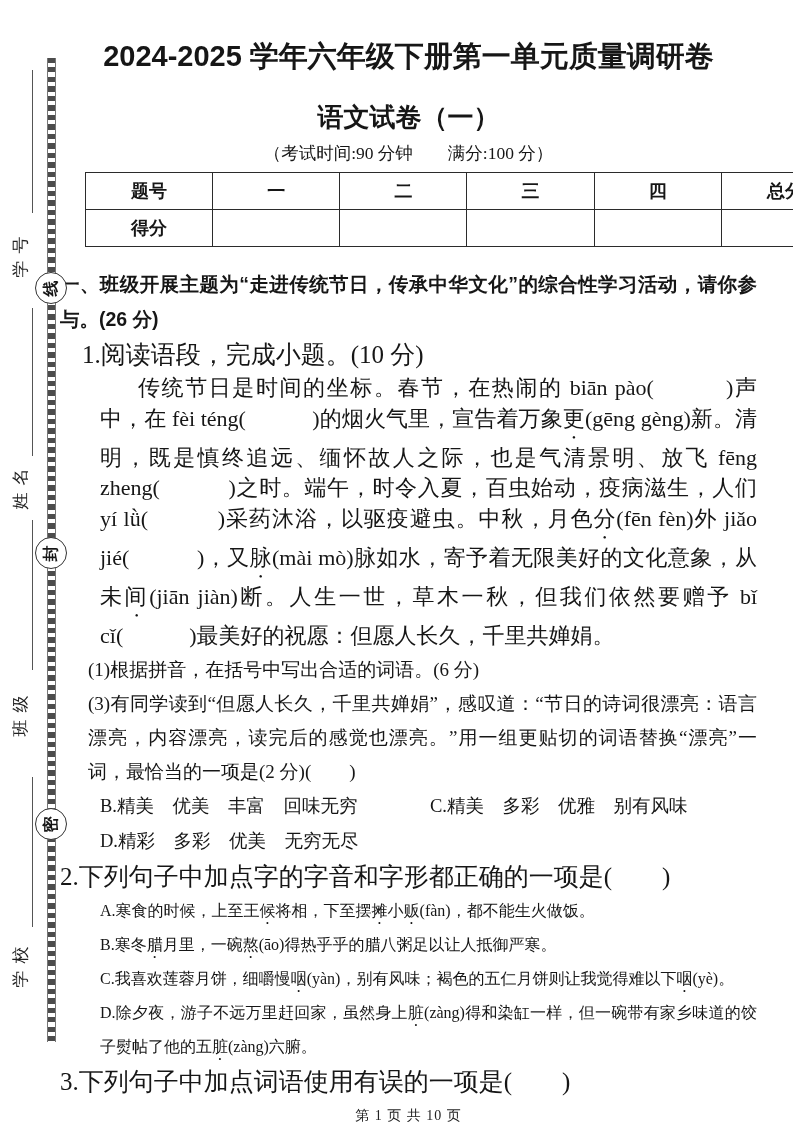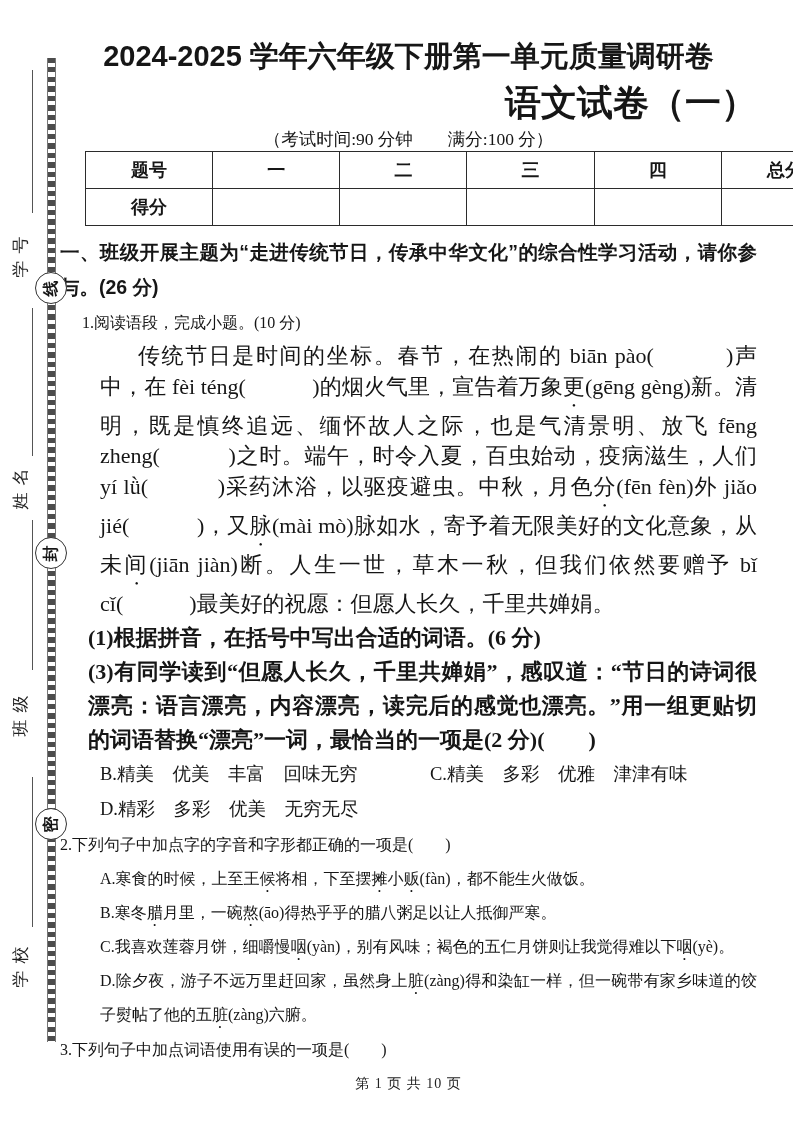--- a/index.html
+++ b/index.html
@@ -30,50 +30,50 @@
     transform:rotate(-90deg);color:#222;
   }
   .write-line{position:absolute;left:32px;width:0;border-left:1.3px solid #555;}
   .wl1{top:70px;height:143px;}
   .wl2{top:308px;height:148px;}
   .wl3{top:520px;height:150px;}
   .wl4{top:777px;height:150px;}
   
   .content{position:absolute;left:60px;top:36px;width:697px;}
   .title{
-    margin:0 0 9px 0;text-align:center;
+    margin:0 0 23px 0;text-align:center;
     font-family:"Liberation Sans","DejaVu Sans",sans-serif;
     font-weight:bold;font-size:29px;line-height:40px;
   }
   .subtitle{
-    margin:0 0 6px 0;text-align:right;
+    margin:0 0 6px 0;text-align:center;
     font-family:"Liberation Sans","DejaVu Sans",sans-serif;
-    font-weight:bold;font-size:36px;line-height:36px;
+    font-weight:bold;font-size:26px;line-height:36px;
   }
-  .info{text-align:center;font-size:17.5px;line-height:24px;margin-bottom:0;}
+  .info{text-align:center;font-size:17.5px;line-height:24px;margin-bottom:7px;}
   table.score{
     border-collapse:collapse;margin-left:25px;width:764px;table-layout:fixed;
   }
   table.score td{
     border:1.6px solid #2b2b2b;height:34px;text-align:center;
     font-family:"Liberation Sans","DejaVu Sans",sans-serif;
     font-weight:bold;font-size:18px;
   }
   .sec-heading{
-    margin-top:9px;
+    margin-top:20px;
     font-family:"Liberation Sans","DejaVu Sans",sans-serif;
     font-weight:bold;font-size:19.5px;line-height:35px;text-align:justify;
   }
-  .stem{font-size:16px;line-height:34px;margin-top:1px;}
+  .stem{font-size:25px;line-height:34px;margin-top:1px;}
   .q1{padding-left:22px;}
   .passage{
     margin:1px 0 2px 0;padding-left:40px;
     font-size:22px;line-height:30.5px;text-align:justify;text-indent:38px;
   }
-  .subq{padding-left:28px;font-size:22px;line-height:34px;text-align:justify;font-weight:bold;}
+  .subq{padding-left:28px;font-size:19px;line-height:34px;text-align:justify;}
   .opt-grid{
     padding-left:40px;display:grid;grid-template-columns:330px 1fr;
     font-size:18.5px;line-height:35px;
   }
   .q2opt{padding-left:40px;font-size:16px;line-height:34px;text-align:justify;}
   .footer{
     text-align:center;font-size:14px;margin-top:8px;letter-spacing:1px;color:#222;
   }
   .dot{
     -webkit-text-emphasis:filled dot #111;
@@ -139,21 +139,21 @@
 
     <div class="stem q1">1.阅读语段，完成小题。(10 分)</div>
 
     <p class="passage"><span>传统节日是时间的坐标。春节，在热闹的 biān pào(　　　)声中，在 fèi téng(　　　)的烟火气里，宣告着万象</span><span class="dot">更</span><span>(gēng gèng)新。清明，既是慎终追远、缅怀故人之际，也是气清景明、放飞 fēng zheng(　　　)之时。端午，时令入夏，百虫始动，疫病滋生，人们 yí lǜ(　　　)采药沐浴，以驱疫避虫。中秋，月色</span><span class="dot">分</span><span>(fēn fèn)外 jiǎo jié(　　　)，又</span><span class="dot">脉</span><span>(mài mò)脉如水，寄予着无限美好的文化意象，从未</span><span class="dot">间</span><span>(jiān jiàn)断。人生一世，草木一秋，但我们依然要赠予 bǐ cǐ(　　　)最美好的祝愿：但愿人长久，千里共婵娟。</span></p>
 
     <div class="subq">(1)根据拼音，在括号中写出合适的词语。(6 分)</div>
     <div class="subq">(3)有同学读到“但愿人长久，千里共婵娟”，感叹道：“节日的诗词很漂亮：语言漂亮，内容漂亮，读完后的感觉也漂亮。”用一组更贴切的词语替换“漂亮”一词，最恰当的一项是(2 分)(　　)</div>
 
     <div class="opt-grid">
       <div>B.精美　优美　丰富　回味无穷</div>
-      <div>C.精美　多彩　优雅　津津有味</div>
+      <div>C.精美　多彩　优雅　别有风味</div>
       <div>D.精彩　多彩　优美　无穷无尽</div>
     </div>
 
     <div class="stem">2.下列句子中加点字的字音和字形都正确的一项是(　　)</div>
     <div class="q2opt"><span>A.寒食的时候，上至王</span><span class="dot">候</span><span>将相，下至摆</span><span class="dot">摊</span><span>小</span><span class="dot">贩</span><span>(fàn)，都不能生火做饭。</span></div>
     <div class="q2opt"><span>B.寒冬</span><span class="dot">腊</span><span>月里，一碗</span><span class="dot">熬</span><span>(āo)得热乎乎的腊八粥足以让人抵御严寒。</span></div>
     <div class="q2opt"><span>C.我喜欢莲蓉月饼，细嚼慢</span><span class="dot">咽</span><span>(yàn)，别有风味；褐色的五仁月饼则让我觉得难以下</span><span class="dot">咽</span><span>(yè)。</span></div>
     <div class="q2opt"><span>D.除夕夜，游子不远万里赶回家，虽然身上</span><span class="dot">脏</span><span>(zàng)得和染缸一样，但一碗带有家乡味道的饺子熨帖了他的五</span><span class="dot">脏</span><span>(zàng)六腑。</span></div>
 
     <div class="stem">3.下列句子中加点词语使用有误的一项是(　　)</div>

